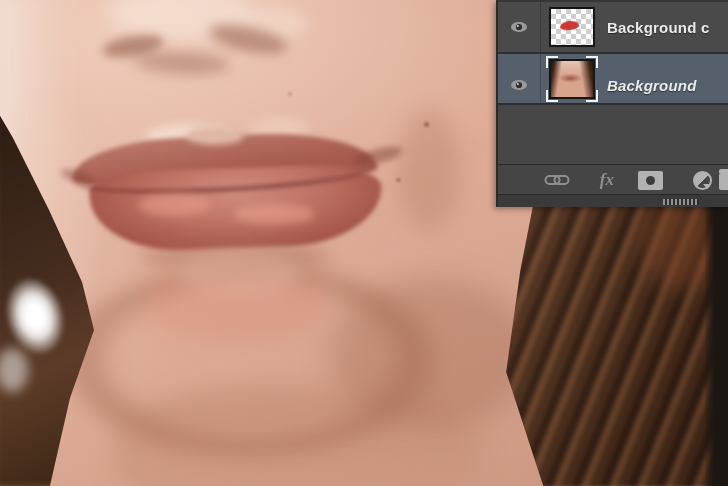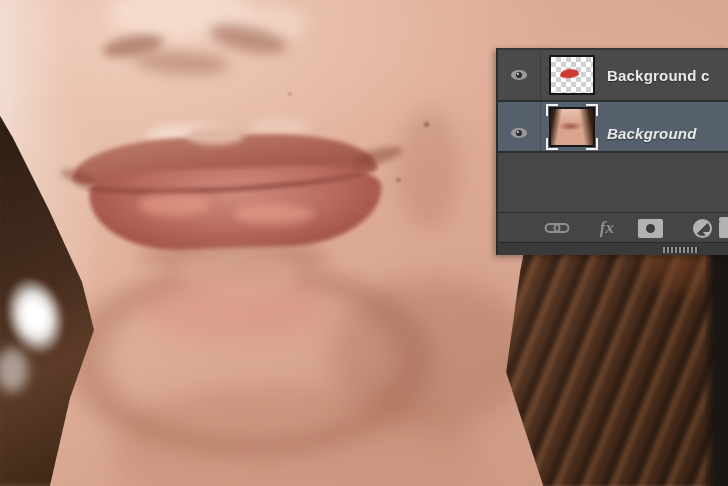--- a/index.html
+++ b/index.html
@@ -51,21 +51,21 @@
     background-image:
       repeating-linear-gradient(112deg, rgba(25,14,9,.55) 0 7px, rgba(128,85,55,.5) 10px 14px, rgba(60,36,22,.4) 17px 26px),
       linear-gradient(115deg, #6f4832, #4a2d1c 60%, #3a2315);
     filter:blur(2px);}
   .hair-right-warm{left:640px;top:200px;width:80px;height:90px;border-radius:50%;background:rgba(130,70,40,.45);filter:blur(10px);}
   .right-edge-dark{left:705px;top:196px;width:23px;height:290px;background:linear-gradient(90deg, rgba(28,22,18,.15), #1c1612 40%);}
 
   
   .panel{position:absolute;left:496px;top:0;width:232px;height:207px;background:var(--panel_bg,#474747);
     border-left:2px solid #2b2b2b;border-top:2px solid #363636;box-sizing:border-box;overflow:hidden;
-    box-shadow:-2px 2px 6px rgba(0,0,0,.35);margin-top:48px;}
+    box-shadow:-2px 2px 6px rgba(0,0,0,.35);}
   .layer-row{position:absolute;left:0;width:100%;}
   .row1{top:0;height:50px;background:var(--row_bg,#4a4a4a);}
   .hdiv1{position:absolute;top:50px;left:0;width:100%;height:2px;background:var(--divider,#2e2e2e);}
   .row2{top:52px;height:62px;background:var(--selected_row_bg,#55606c);}
   .hdiv2{position:absolute;top:101px;left:0;width:100%;height:2px;background:var(--divider,#2e2e2e);}
   .panel-empty{position:absolute;top:103px;left:0;width:100%;height:59px;background:var(--panel_bg,#474747);}
   .eye-cell{position:absolute;left:0;top:0;width:42px;height:100%;border-right:1px solid rgba(0,0,0,.18);display:flex;align-items:center;justify-content:center;cursor:pointer;}
   .thumb{position:absolute;left:51px;top:5px;width:42px;height:36px;border:2px solid #161616;box-sizing:content-box;cursor:pointer;}
   .thumb-checker{background-color:#fff;background-image:
       linear-gradient(45deg,#cfcfcf 25%,transparent 25%,transparent 75%,#cfcfcf 75%),

